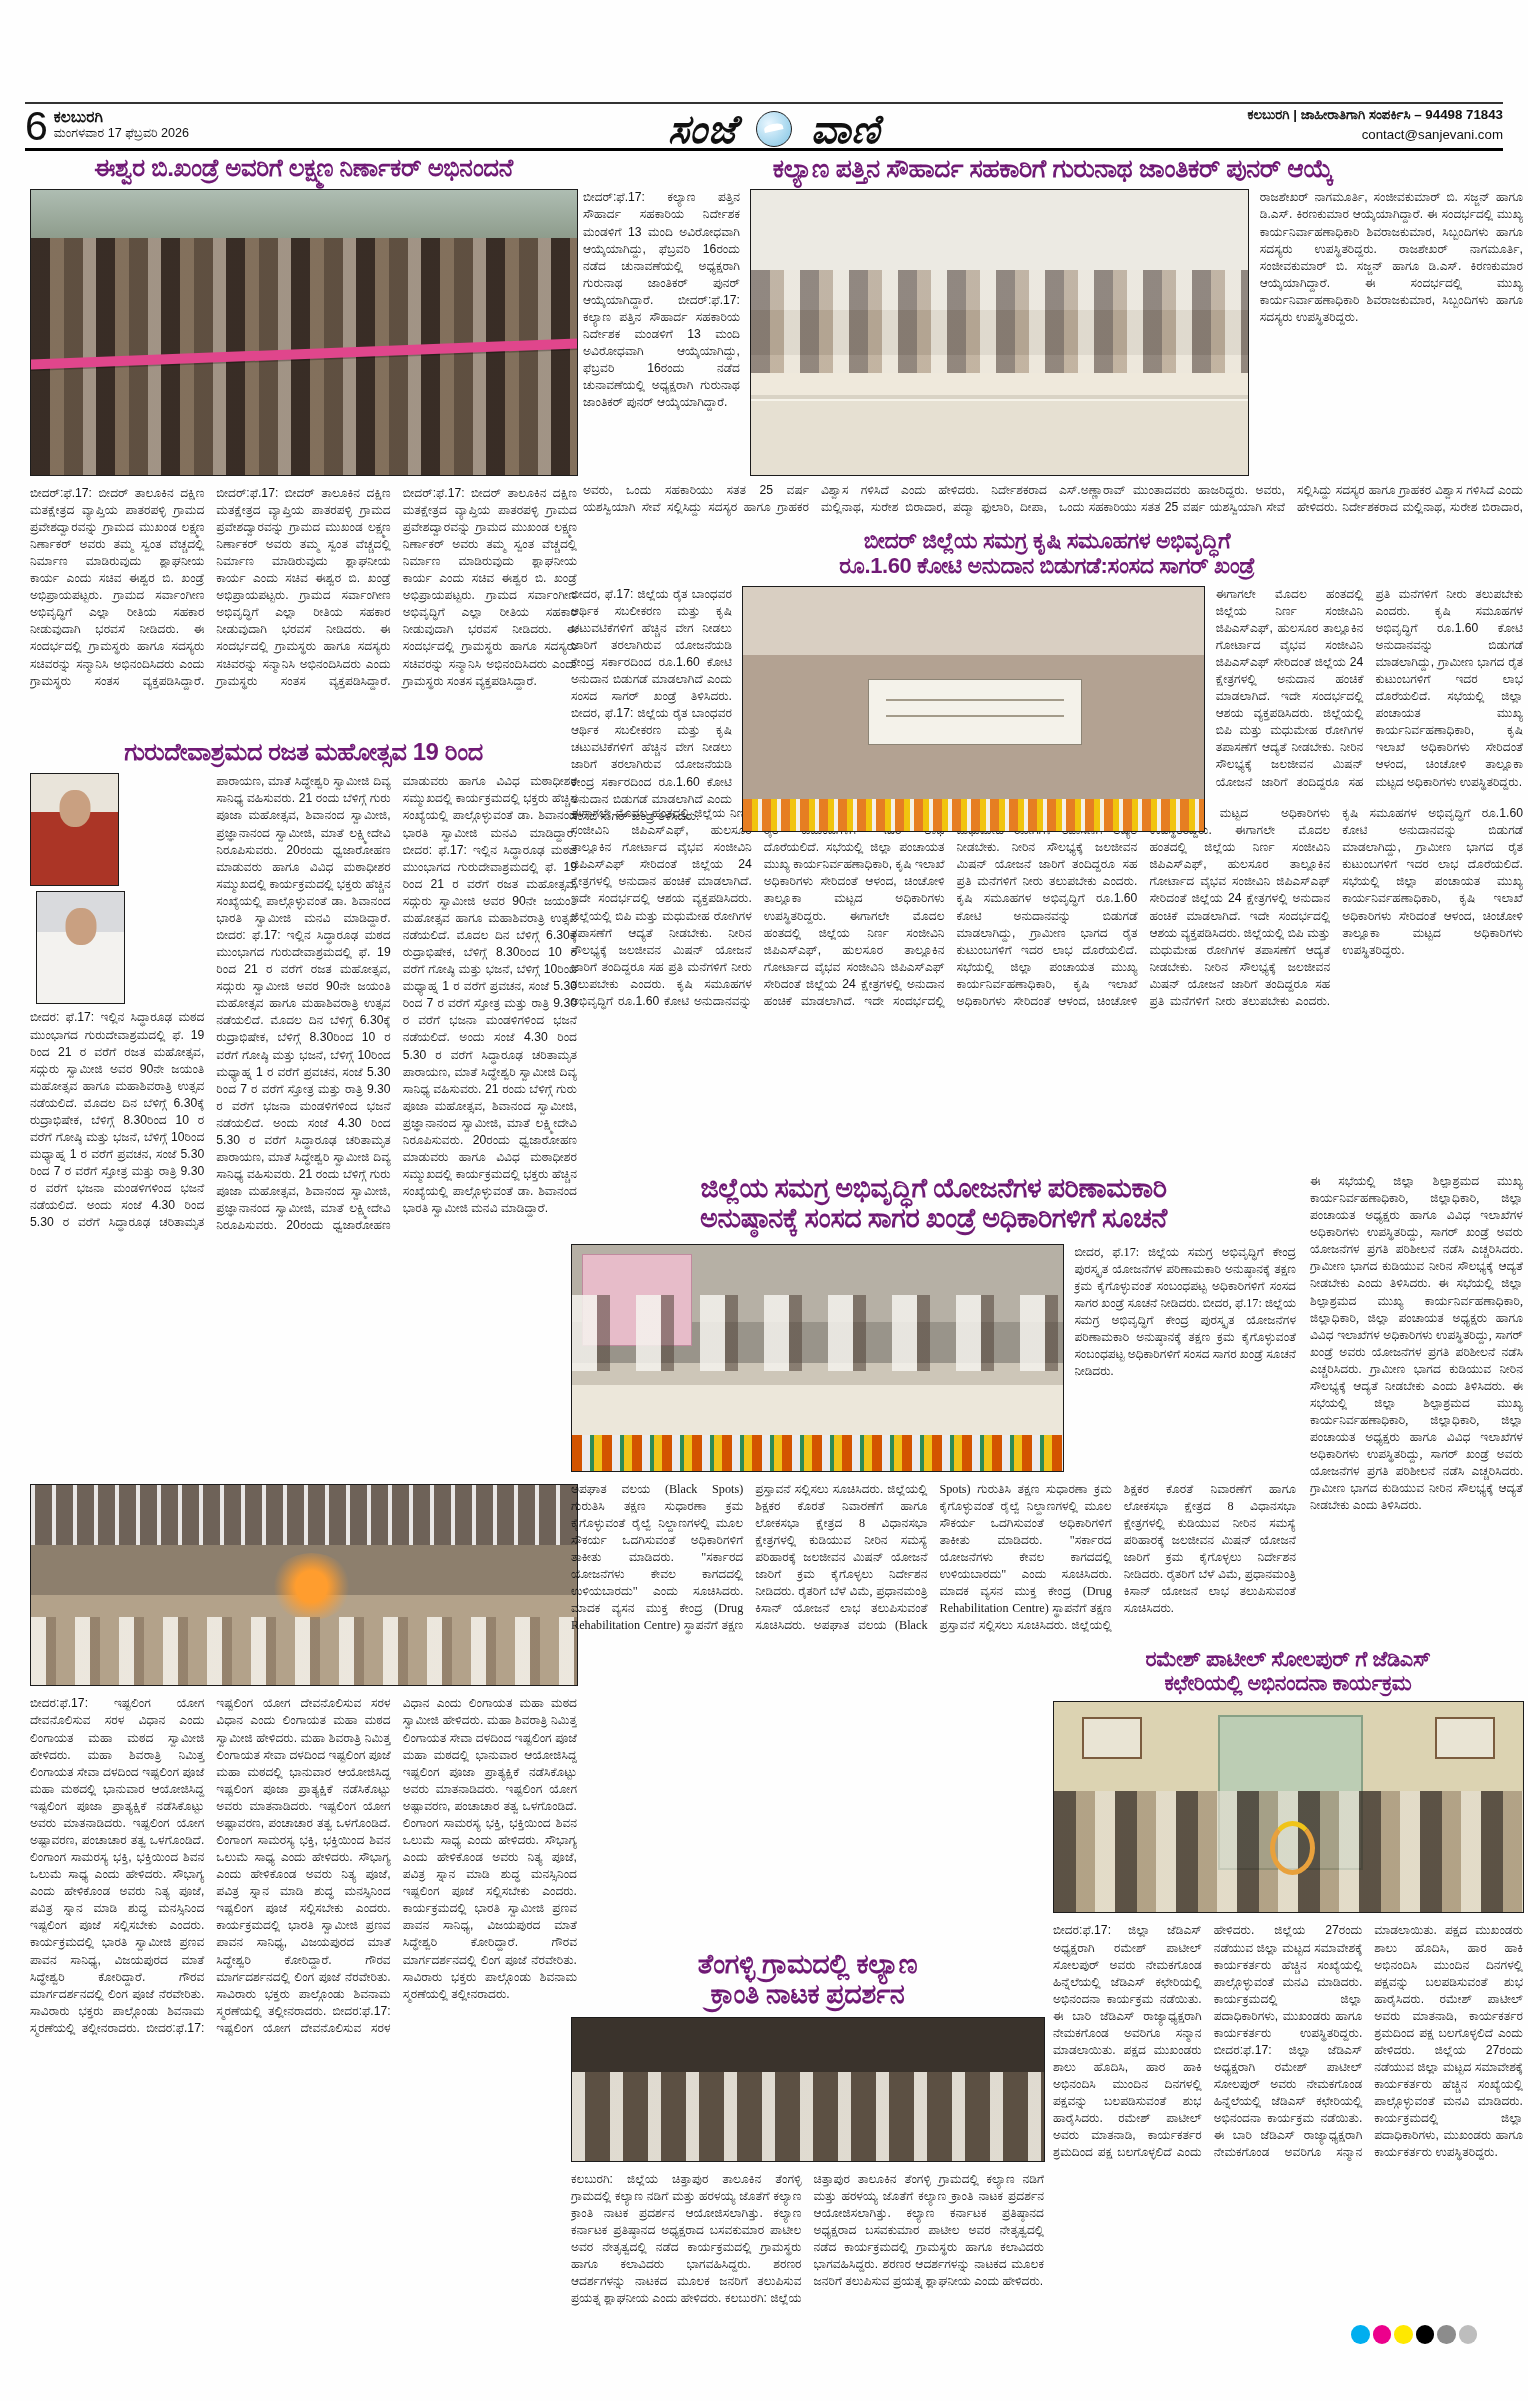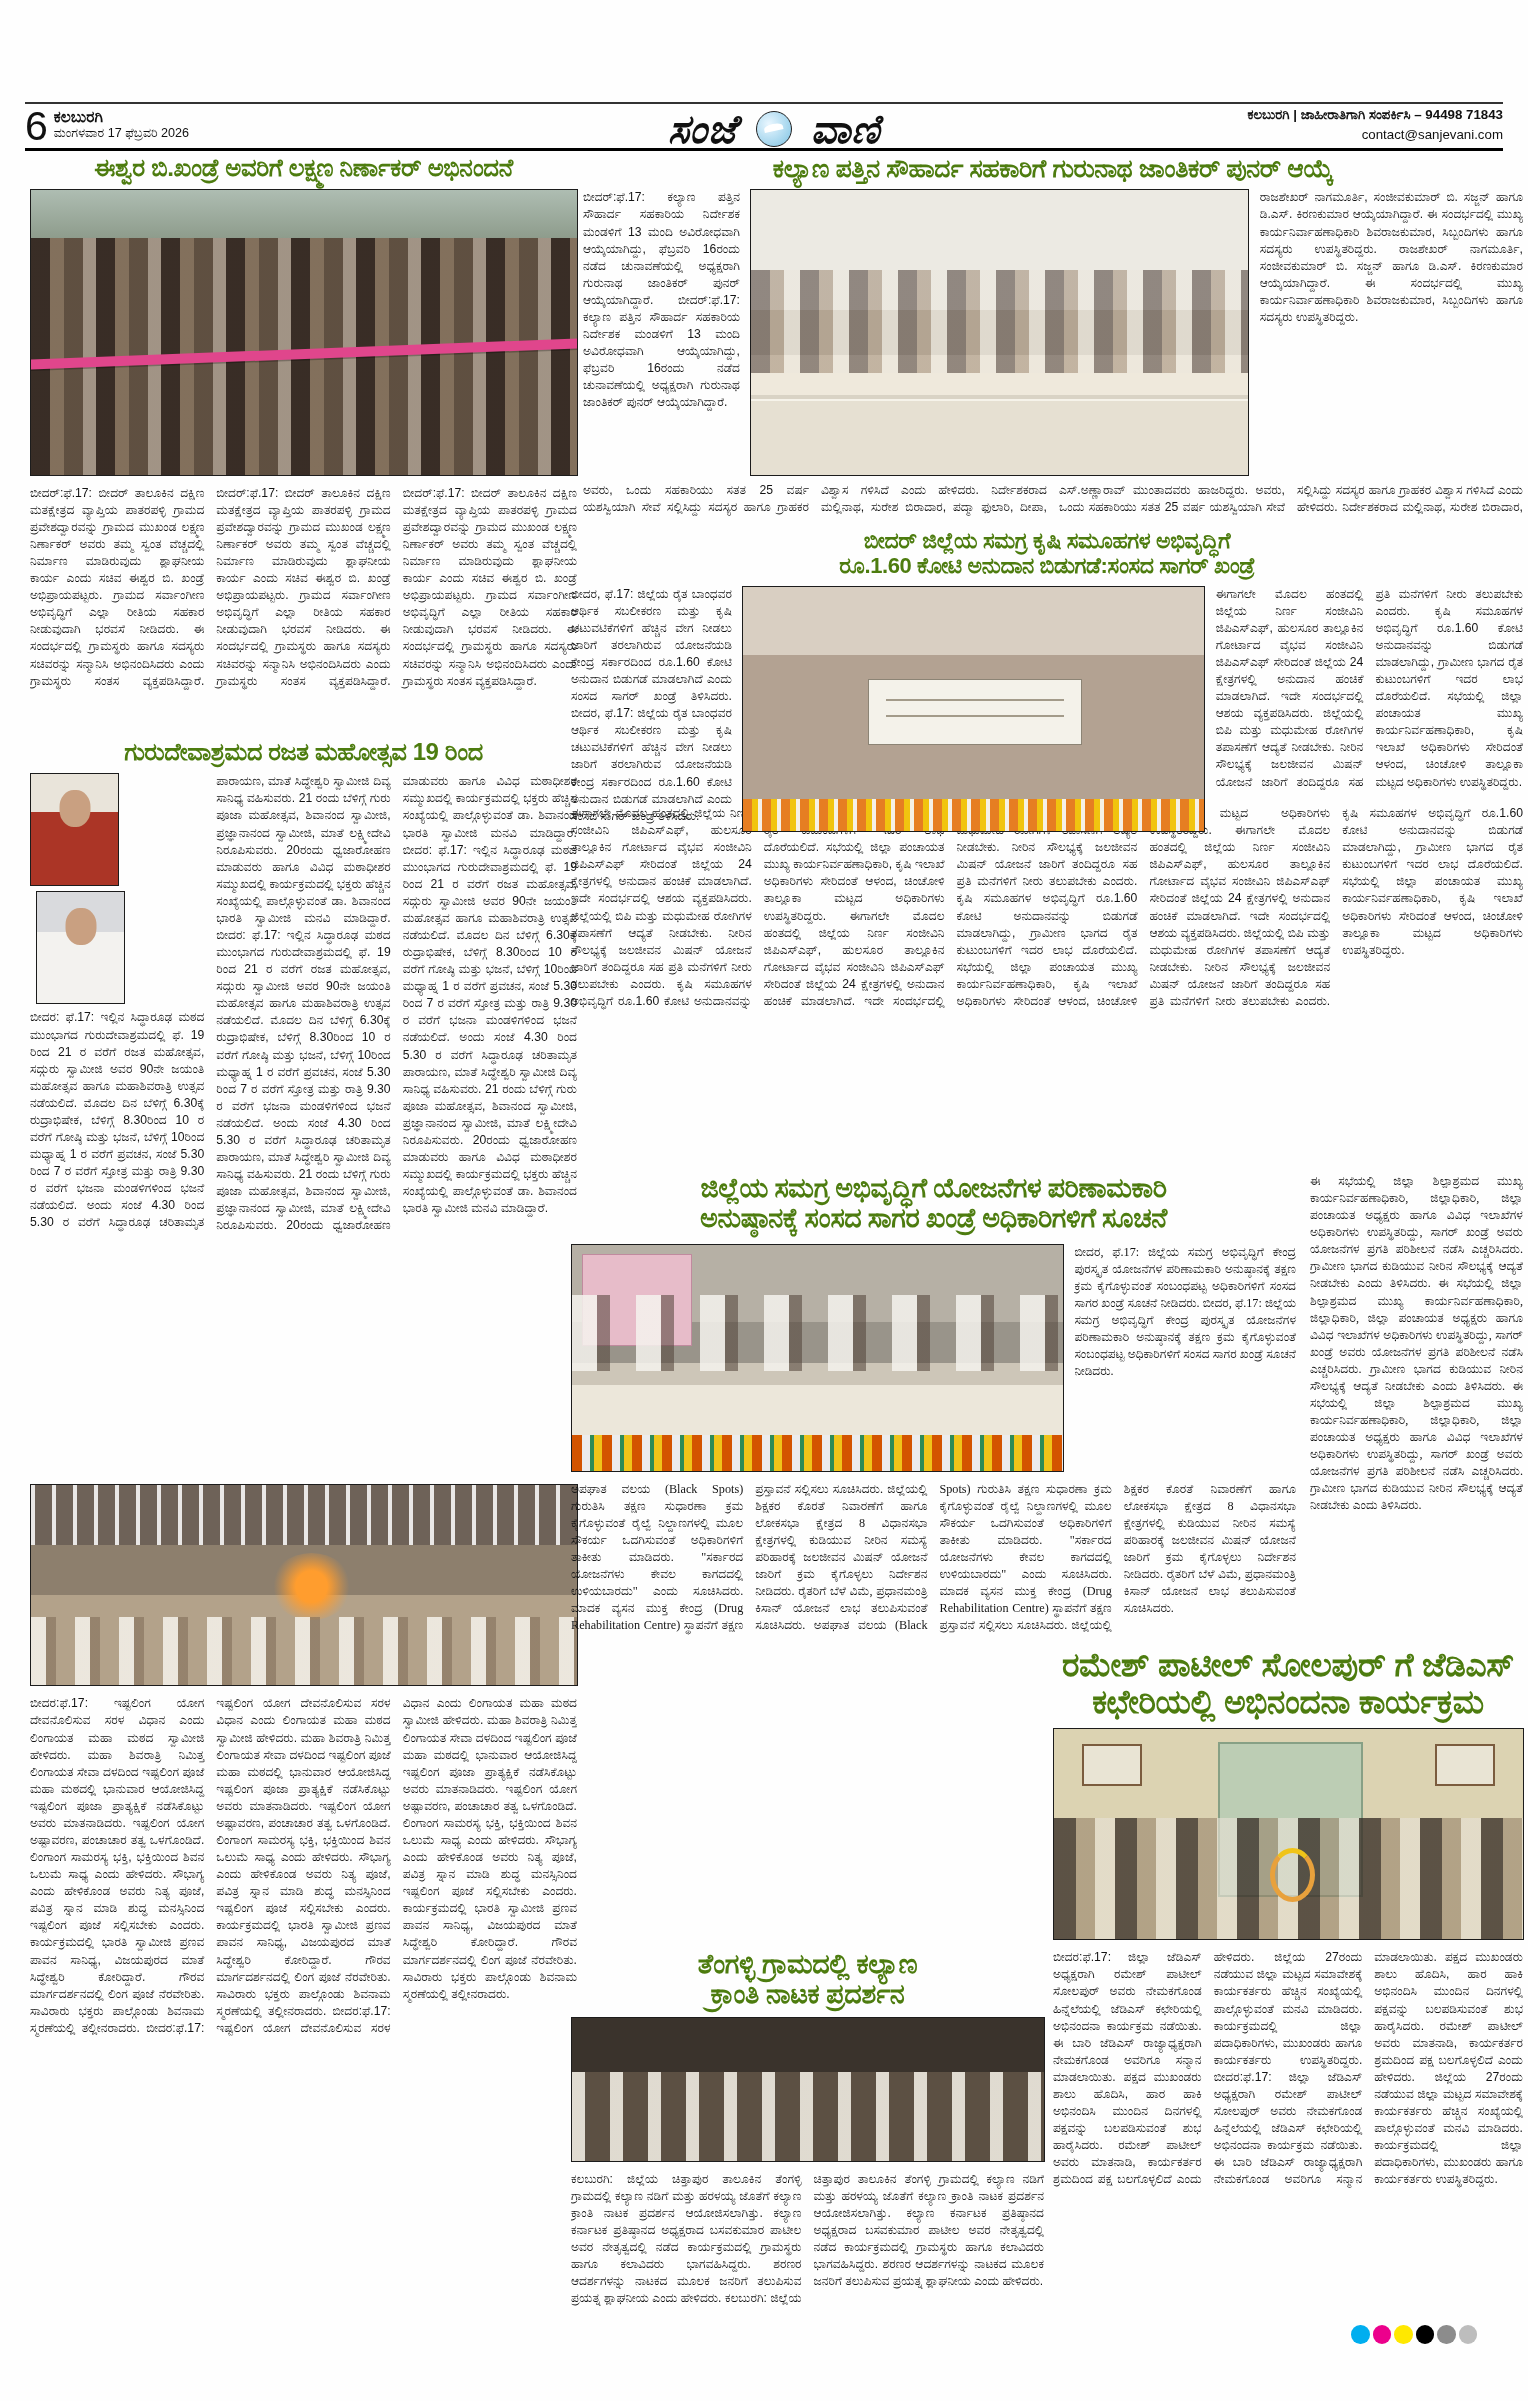--- a/index.html
+++ b/index.html
@@ -15,21 +15,21 @@
   .masthead{font-size:40px;font-weight:800;letter-spacing:0.7px;display:flex;align-items:center;gap:19px;
             font-family:"DejaVu Serif","Liberation Serif",serif;font-style:italic;}
   .mlogo{width:34px;height:34px;border-radius:50%;background:radial-gradient(circle at 35% 35%,#eaf7ff,#9fd3ec 70%,#6fb4d8);
          border:1.5px solid #222;display:inline-block;position:relative;}
   .mlogo::after{content:"";position:absolute;left:6.7px;top:12px;width:19px;height:7.4px;border-radius:50% 50% 0 0;
          background:#fff;transform:rotate(-12deg);}
   .hdr-right{text-align:right;font-size:13.3px;line-height:1.5;}
   .hdr-right .l1{font-weight:bold;}
   
   .article{position:absolute;}
-  .hl{font-weight:800;text-align:center;color:#4d7c0f;line-height:1.12;letter-spacing:-0.4px;}
+  .hl{font-weight:800;text-align:center;color:#701a75;line-height:1.12;letter-spacing:-0.4px;}
   .body{font-size:12.2px;line-height:1.40;text-align:justify;overflow:hidden;column-gap:12px;color:#141414;}
   .c2{column-count:2}.c3{column-count:3}.c4{column-count:4}.c5{column-count:5}
   .photo{border:0.7px solid #1c1c1c;position:relative;overflow:hidden;background:#bbb;}
   
   .ph-ribbon{background:linear-gradient(180deg,#93a394 0%,#7d8f82 10%,#b6ae9e 16%,#6b5a4c 16%),
              repeating-linear-gradient(90deg,#55473c 0 22px,#7b6a57 22px 41px,#46392f 41px 61px);}
   .ph-ribbon .sky{position:absolute;top:0;left:0;right:0;height:17%;background:linear-gradient(180deg,#aebdb2,#8e9c8c);}
   .ph-ribbon .crowd{position:absolute;top:17%;bottom:0;left:0;right:0;
         background:repeating-linear-gradient(90deg,rgba(40,30,25,.75) 0 19px,rgba(150,130,105,.55) 19px 33px,rgba(90,75,60,.7) 33px 52px,rgba(215,205,190,.5) 52px 65px);}
   .ph-ribbon .ribbon{position:absolute;left:-2%;top:56%;width:104%;height:9.6px;background:#e0468c;transform:rotate(-2.2deg);box-shadow:0 1.5px 0 rgba(0,0,0,.25);}
@@ -192,21 +192,21 @@
       <div>ತೆಂಗಳ್ಳಿ ಗ್ರಾಮದಲ್ಲಿ ಕಲ್ಯಾಣ</div>
       <div>ಕ್ರಾಂತಿ ನಾಟಕ ಪ್ರದರ್ಶನ</div>
     </div>
     <div class="photo ph-drama" style="width:472px;height:143px;margin-top:7.4px;">
       <div class="ppl"></div>
     </div>
     <div class="body c2" style="height:194px;margin-top:9px;">ಕಲಬುರಗಿ: ಜಿಲ್ಲೆಯ ಚಿತ್ತಾಪುರ ತಾಲೂಕಿನ ತೆಂಗಳ್ಳಿ ಗ್ರಾಮದಲ್ಲಿ ಕಲ್ಯಾಣ ನಡಿಗೆ ಮತ್ತು ಹರಳಯ್ಯ ಜೊತೆಗೆ ಕಲ್ಯಾಣ ಕ್ರಾಂತಿ ನಾಟಕ ಪ್ರದರ್ಶನ ಆಯೋಜಿಸಲಾಗಿತ್ತು. ಕಲ್ಯಾಣ ಕರ್ನಾಟಕ ಪ್ರತಿಷ್ಠಾನದ ಅಧ್ಯಕ್ಷರಾದ ಬಸವಕುಮಾರ ಪಾಟೀಲ ಅವರ ನೇತೃತ್ವದಲ್ಲಿ ನಡೆದ ಕಾರ್ಯಕ್ರಮದಲ್ಲಿ ಗ್ರಾಮಸ್ಥರು ಹಾಗೂ ಕಲಾವಿದರು ಭಾಗವಹಿಸಿದ್ದರು. ಶರಣರ ಆದರ್ಶಗಳನ್ನು ನಾಟಕದ ಮೂಲಕ ಜನರಿಗೆ ತಲುಪಿಸುವ ಪ್ರಯತ್ನ ಶ್ಲಾಘನೀಯ ಎಂದು ಹೇಳಿದರು. ಕಲಬುರಗಿ: ಜಿಲ್ಲೆಯ ಚಿತ್ತಾಪುರ ತಾಲೂಕಿನ ತೆಂಗಳ್ಳಿ ಗ್ರಾಮದಲ್ಲಿ ಕಲ್ಯಾಣ ನಡಿಗೆ ಮತ್ತು ಹರಳಯ್ಯ ಜೊತೆಗೆ ಕಲ್ಯಾಣ ಕ್ರಾಂತಿ ನಾಟಕ ಪ್ರದರ್ಶನ ಆಯೋಜಿಸಲಾಗಿತ್ತು. ಕಲ್ಯಾಣ ಕರ್ನಾಟಕ ಪ್ರತಿಷ್ಠಾನದ ಅಧ್ಯಕ್ಷರಾದ ಬಸವಕುಮಾರ ಪಾಟೀಲ ಅವರ ನೇತೃತ್ವದಲ್ಲಿ ನಡೆದ ಕಾರ್ಯಕ್ರಮದಲ್ಲಿ ಗ್ರಾಮಸ್ಥರು ಹಾಗೂ ಕಲಾವಿದರು ಭಾಗವಹಿಸಿದ್ದರು. ಶರಣರ ಆದರ್ಶಗಳನ್ನು ನಾಟಕದ ಮೂಲಕ ಜನರಿಗೆ ತಲುಪಿಸುವ ಪ್ರಯತ್ನ ಶ್ಲಾಘನೀಯ ಎಂದು ಹೇಳಿದರು.</div>
   </div>
 
   <div class="article" style="left:1053px;top:1647px;width:470px;">
-    <div class="hl" style="font-size:33px;text-align:center;">
+    <div class="hl" style="font-size:21px;text-align:center;">
       <div>ರಮೇಶ್ ಪಾಟೀಲ್ ಸೋಲಪುರ್ ಗೆ ಜೆಡಿಎಸ್</div>
       <div>ಕಛೇರಿಯಲ್ಲಿ ಅಭಿನಂದನಾ ಕಾರ್ಯಕ್ರಮ</div>
     </div>
     <div class="photo ph-group" style="width:469px;height:210px;margin-top:7.4px;">
       <div class="frame" style="left:6%;"></div>
         <div class="frame" style="right:6%;"></div>
       <div class="door"></div>
         <div class="ppl"></div>
         <div class="garland"></div>
     </div>

